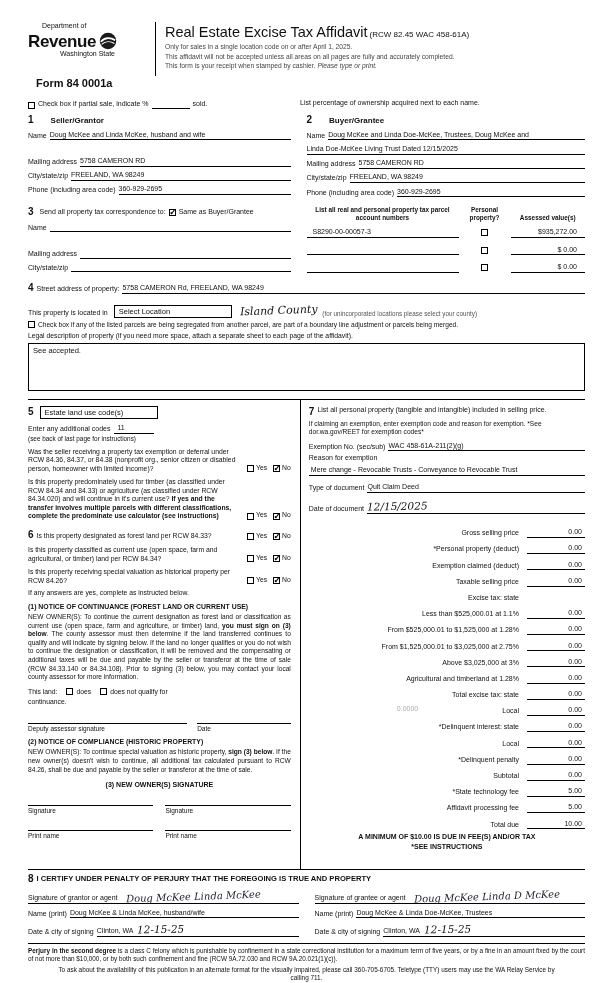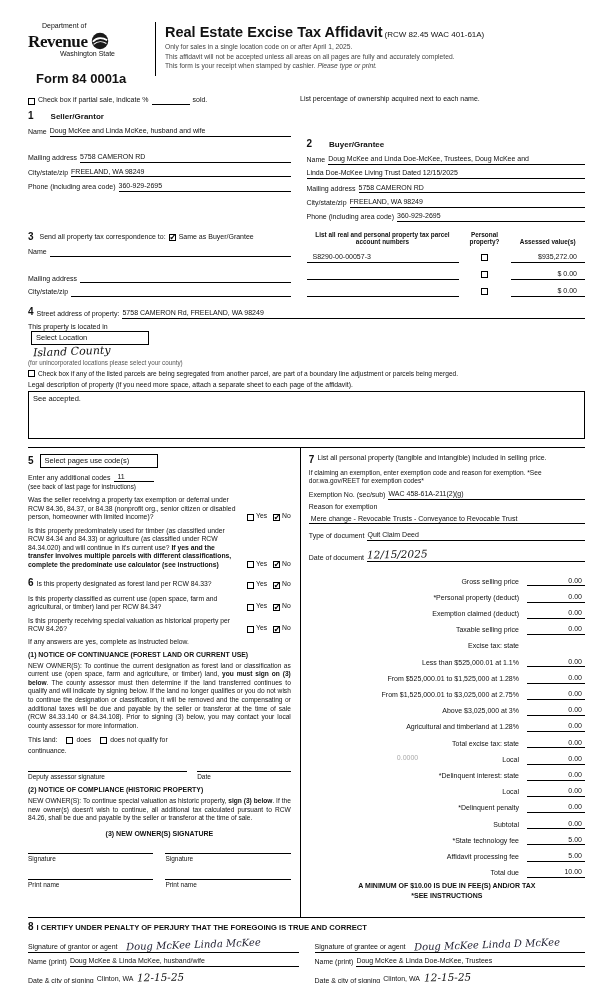--- a/index.html
+++ b/index.html
@@ -6,47 +6,47 @@
   body{background:#ffffff;}
   .page{width:600px;height:983px;background:#fff;color:#111;position:relative;overflow:hidden;
         font-family:"Liberation Sans",sans-serif;font-size:7px;line-height:1.25;
         padding:22px 15px 6px 28px;}
   b{font-weight:bold;}
   .em{font-style:italic;}
   
   .header{display:flex;gap:9px;}
   .logo-block{width:118px;flex:none;}
   .dept-small{font-size:7px;padding-left:14px;}
-  .dept-row{display:flex;align-items:center;gap:3px;font-family:Liberation Serif, serif;}
+  .dept-row{display:flex;align-items:center;gap:3px;}
   .dept-name{font-size:17px;font-weight:bold;letter-spacing:-0.4px;}
   .logo-circle svg{display:block;}
   .dept-state{font-size:7px;padding-left:32px;margin-top:-2px;}
-  .form-number{font-weight:bold;font-size:13px;margin-top:12px;padding-left:8px;}
+  .form-number{font-weight:bold;font-size:11px;margin-top:18px;padding-left:8px;}
   .header-divider{width:1px;background:#000;height:54px;flex:none;}
   .title-block{padding-top:1px;}
-  .form-title{font-size:14.5px;font-weight:bold;}
+  .form-title{font-size:14.5px;font-weight:normal;}
   .title-code{font-size:8px;}
   .note{font-size:6.7px;color:#444;margin-top:1.5px;}
   
   .cb{display:inline-block;width:7px;height:7px;border:1px solid #000;position:relative;flex:none;vertical-align:-1px;background:#fff;}
   .cb.checked::after{content:"✓";position:absolute;left:-0.5px;top:-3px;font-size:9px;font-weight:bold;color:#000;}
   
   .row{display:flex;align-items:flex-end;margin-top:4.5px;}
   .lbl{white-space:nowrap;margin-right:3px;}
   .fill{flex:1;border-bottom:1px solid #000;min-height:9px;}
   .sec-num{font-weight:bold;font-size:10px;margin-right:3px;}
   .sec-title{font-weight:bold;font-size:8px;padding-left:14px;}
   
   .partial-row{position:relative;display:flex;align-items:flex-end;gap:3px;margin-top:7px;height:11px;}
   .pct-line{width:38px;border-bottom:1px solid #000;height:9px;}
   .ownership-note{position:absolute;left:272px;top:1px;}
   
   .parties{display:flex;margin-top:5px;}
   .party{width:50%;padding-right:16px;}
-  .party.buyer{padding-right:0;margin-top:28px;}
+  .party.buyer{padding-right:0;}
   .party-gap{height:12px;}
   
   .sec3{display:flex;margin-top:9px;}
   .sec3-left{width:50%;padding-right:16px;}
   .sec3-right{width:50%;}
   .sec3-head{display:flex;align-items:center;gap:3px;flex-wrap:nowrap;}
   .sec3-gap{height:13px;}
   .ptable-head{display:flex;font-weight:bold;font-size:6.4px;text-align:center;align-items:flex-end;line-height:1.15;}
   .pt-c1{width:152px;}
   .pt-c2{width:52px;}
@@ -55,21 +55,21 @@
   .pt-val{border-bottom:1px solid #000;min-height:9px;}
   .pt-parcel{padding-left:6px;}
   .pt-amount{text-align:right;padding-right:8px;}
   .pt-cbcell{text-align:center;}
   
   .sec4{margin-top:9px;}
   .select-box{border:1px solid #000;padding:1px 8px 1px 4px;font-size:7.5px;margin:0 3px;display:inline-block;min-width:118px;background:#fff;}
   .hand{font-family:"DejaVu Serif",serif;font-style:italic;}
   .loc-hand{font-size:11px;margin:0 5px;display:inline-block;transform:rotate(-2deg);white-space:nowrap;}
   .hint{color:#555;font-size:6.3px;}
-  .located-row{display:flex;align-items:flex-start;margin-top:4px;flex-direction:column;}
+  .located-row{display:flex;align-items:flex-end;margin-top:10px;}
   .seg-row{display:flex;align-items:flex-start;gap:3px;margin-top:3.5px;font-size:6.6px;}
   .legal-lbl{margin-top:2.5px;font-size:6.8px;}
   .legal-box{border:1px solid #000;height:48px;margin-top:2px;padding:2px 4px;font-size:7.5px;}
   
   .main-cols{display:flex;border-top:1px solid #000;margin-top:8px;height:470px;}
   .left-col{width:48.8%;padding:5px 9px 0 0;}
   .right-col{width:51.2%;border-left:1px solid #000;padding:5px 0 0 8px;display:flex;flex-direction:column;}
   
   .sec5-head{display:flex;align-items:center;margin-top:1px;}
   .codes-row{display:flex;align-items:flex-end;margin-top:5px;}
@@ -142,21 +142,21 @@
           </svg>
         </span>
       </div>
       <div class="dept-state">Washington State</div>
       <div class="form-number">Form 84 0001a</div>
     </div>
     <div class="header-divider"></div>
     <div class="title-block">
       <div>
         <span class="form-title">Real Estate Excise Tax Affidavit</span>
-        <span class="title-code">(RCW 82.45 WAC 401-61A)</span>
+        <span class="title-code">(RCW 82.45 WAC 458-61A)</span>
       </div>
       <div class="note">Only for sales in a single location code on or after April 1, 2025.</div>
       <div class="note">This affidavit will not be accepted unless all areas on all pages are fully and accurately completed.</div>
       <div class="note"><span>This form is your receipt when stamped by cashier.</span> <span class="em">Please type or print.</span></div>
     </div>
   </div>
 
   <div class="partial-row">
     <span class="cb"></span>
     <span>Check box if partial sale, indicate %</span>
@@ -275,21 +275,21 @@
     <div class="legal-lbl">Legal description of property (if you need more space, attach a separate sheet to each page of the affidavit).</div>
     <div class="legal-box"><span>See accepted.</span></div>
   </div>
 
   <div class="main-cols">
     <div class="left-col">
 
       <div>
         <div class="sec5-head">
           <span class="sec-num">5</span>
-          <span class="select-box"><span>Select pages use code(s)</span></span>
+          <span class="select-box"><span>Estate land use code(s)</span></span>
         </div>
         <div class="codes-row">
           <span class="lbl">Enter any additional codes</span>
           <span class="codes-val">11</span>
         </div>
         <div class="small-note">(see back of last page for instructions)</div>
         <div class="q-row">
           <div class="q-text">Was the seller receiving a property tax exemption or deferral under RCW 84.36, 84.37, or 84.38 (nonprofit org., senior citizen or disabled person, homeowner with limited income)?</div>
           <div class="yn">
             <span class="cb"></span>
@@ -467,21 +467,21 @@
           </div>
       </div>
       <div class="min-note">A MINIMUM OF $10.00 IS DUE IN FEE(S) AND/OR TAX</div>
       <div class="min-note sub">*SEE INSTRUCTIONS</div>
     </div>
   </div>
 
   <div class="sec8">
     <div class="s8-head">
       <span class="sec-num">8</span>
-      <span class="s8-certify">I CERTIFY UNDER PENALTY OF PERJURY THAT THE FOREGOING IS TRUE AND CORRECT</span>
+      <span class="s8-certify">I CERTIFY UNDER PENALTY OF PERJURY THAT THE FOREGOING IS TRUE AND PROPERTY</span>
     </div>
     <div class="s8-cols">
       <div class="s8-col">
         <div class="sig-area">
           <span class="lbl">Signature of grantor or agent</span>
           <span class="hand-sig">Doug McKee   Linda McKee</span>
         </div>
         <div class="row">
           <span class="lbl">Name (print)</span>
           <span class="fill">Doug McKee &amp; Linda McKee, husband/wife</span>

